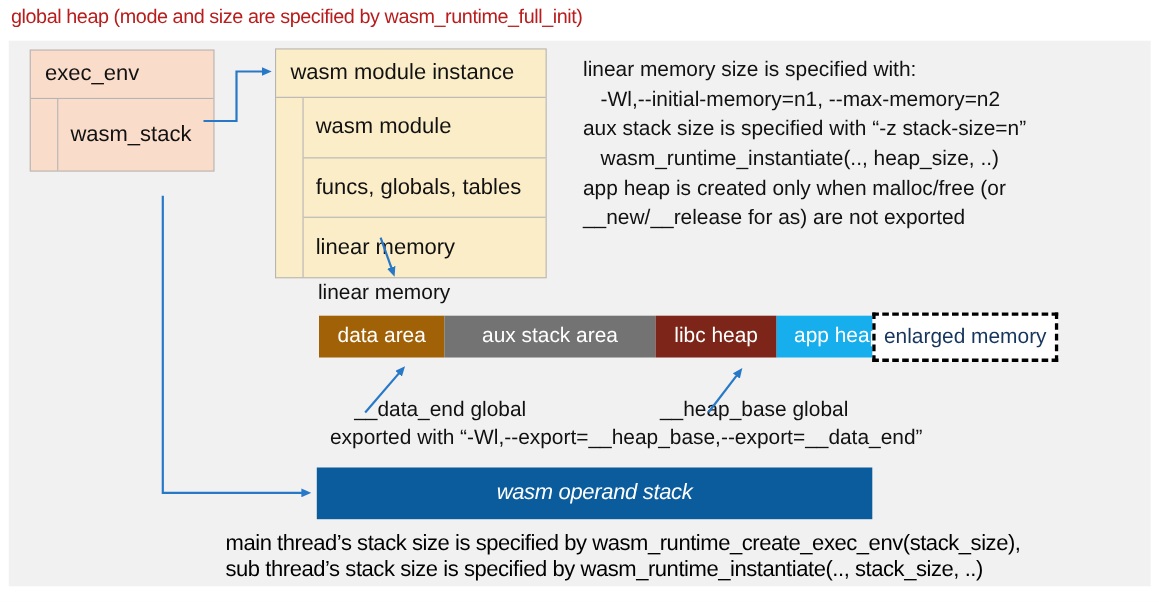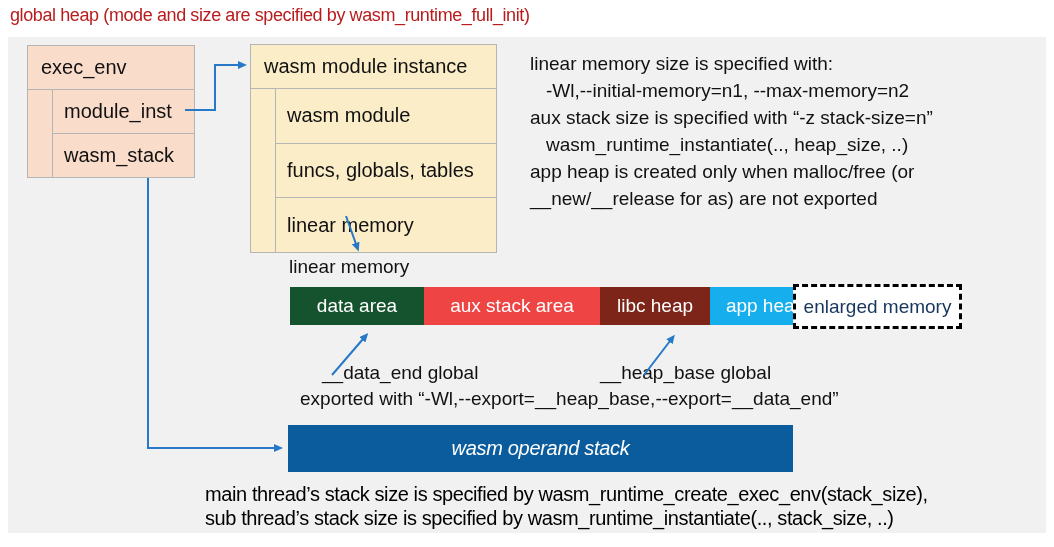--- a/index.html
+++ b/index.html
@@ -10,21 +10,21 @@
   }
   .title {
     position:absolute; left:10px; top:5px; font-size:18px; letter-spacing:-0.4px;
     color:#b91c1c;
   }
   .panel {
     position:absolute; left:8px; top:37px; width:1038px; height:496px;
     background:#F1F1F1;
   }
   .struct-box { position:absolute; border:1px solid #B5B5B5; font-size:20px; }
-  .exec-box  { left:27px;  top:45px; width:168px; height:133px; background:#FADCCB; }
+  .exec-box  { left:27px;  top:45px; width:168px; height:111px; background:#FADCCB; }
   .inst-box  { left:250px; top:44px; width:247px; height:209px; background:#FBEDC8; }
   .struct-header {
     height:44px; border-bottom:1px solid #B5B5B5;
     display:flex; align-items:center; padding-left:13px;
   }
   .struct-body { display:flex; height:calc(100% - 44px); }
   .struct-spacer { width:25px; border-right:1px solid #B5B5B5; }
   .struct-rows { flex:1; display:flex; flex-direction:column; }
   .struct-row {
     flex:1; display:flex; align-items:center; padding-left:11px;
@@ -76,21 +76,20 @@
 
   <div class="title">global heap (mode and size are specified by wasm_runtime_full_init)</div>
 
   <div class="panel"></div>
 
   <div class="struct-box exec-box">
     <div class="struct-header">exec_env</div>
     <div class="struct-body">
       <div class="struct-spacer"></div>
       <div class="struct-rows">
-        <div class="struct-row">module_inst</div>
         <div class="struct-row">wasm_stack</div>
       </div>
     </div>
   </div>
 
   <div class="struct-box inst-box">
     <div class="struct-header">wasm module instance</div>
     <div class="struct-body">
       <div class="struct-spacer"></div>
       <div class="struct-rows">
@@ -106,22 +105,22 @@
     <div class="indent">-Wl,--initial-memory=n1, --max-memory=n2</div>
     <div>aux stack size is specified with “-z stack-size=n”</div>
     <div class="indent">wasm_runtime_instantiate(.., heap_size, ..)</div>
     <div>app heap is created only when malloc/free (or</div>
     <div>__new/__release for as) are not exported</div>
   </div>
 
   <div class="lm-label">linear memory</div>
 
   <div class="mem-bar">
-    <div class="mem-seg" style="width: 134px; background-color: #14532d;">data area</div>
-    <div class="mem-seg" style="width: 176px; background-color: #ef4444;">aux stack area</div>
+    <div class="mem-seg" style="width: 114px; background-color: #a16207;">data area</div>
+    <div class="mem-seg" style="width: 192px; background-color: #737373;">aux stack area</div>
     <div class="mem-seg" style="width: 110px; background-color: rgb(124, 37, 24);">libc heap</div>
     <div class="mem-seg" style="width: 111px; background-color: rgb(22, 174, 236);">app heap</div>
   </div>
 
   <div class="enlarged-box" style="color: rgb(23, 54, 93);">enlarged memory</div>
 
   <div class="ann ann-data-end">__data_end global</div>
   <div class="ann ann-heap-base">__heap_base global</div>
   <div class="ann ann-exported">exported with “-Wl,--export=__heap_base,--export=__data_end”</div>
 

